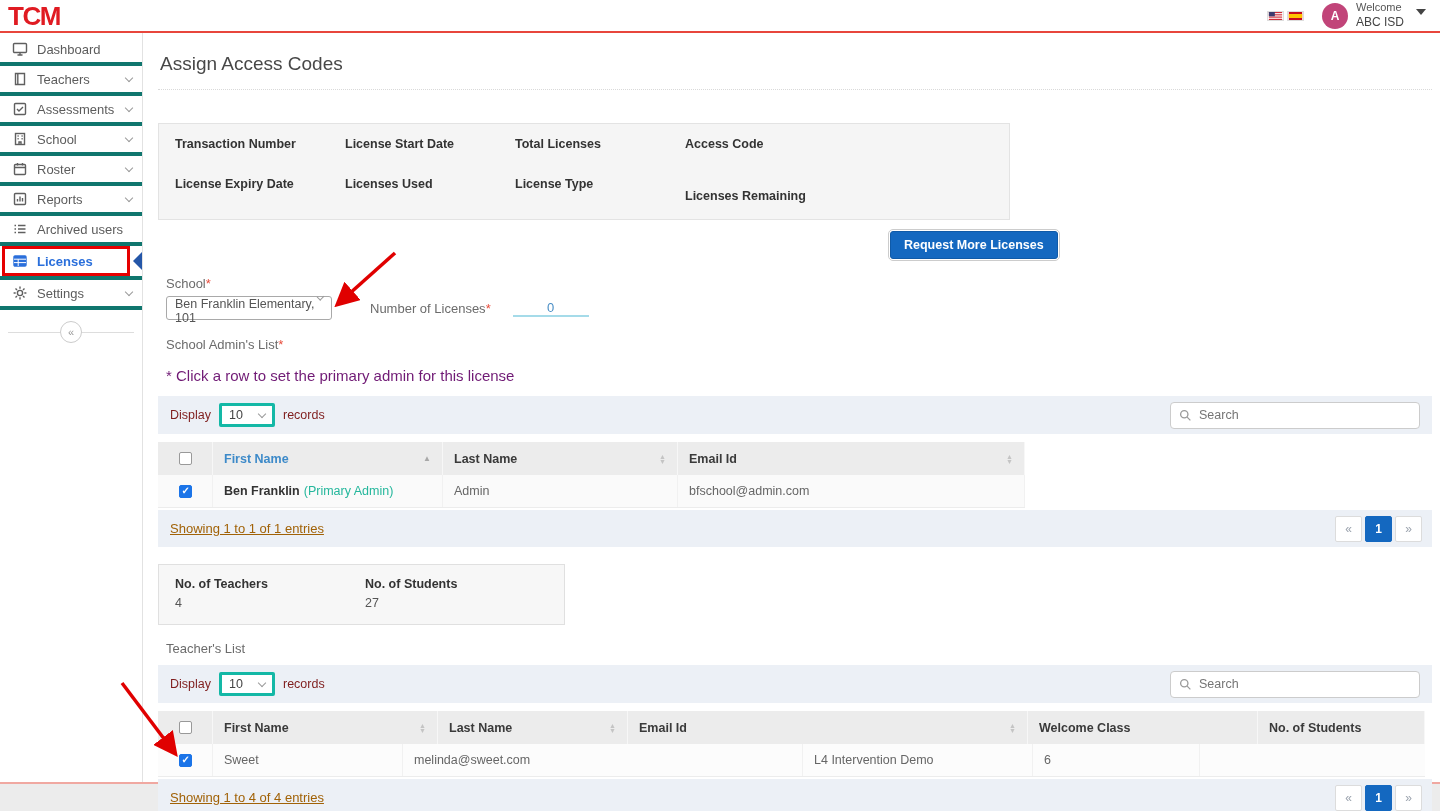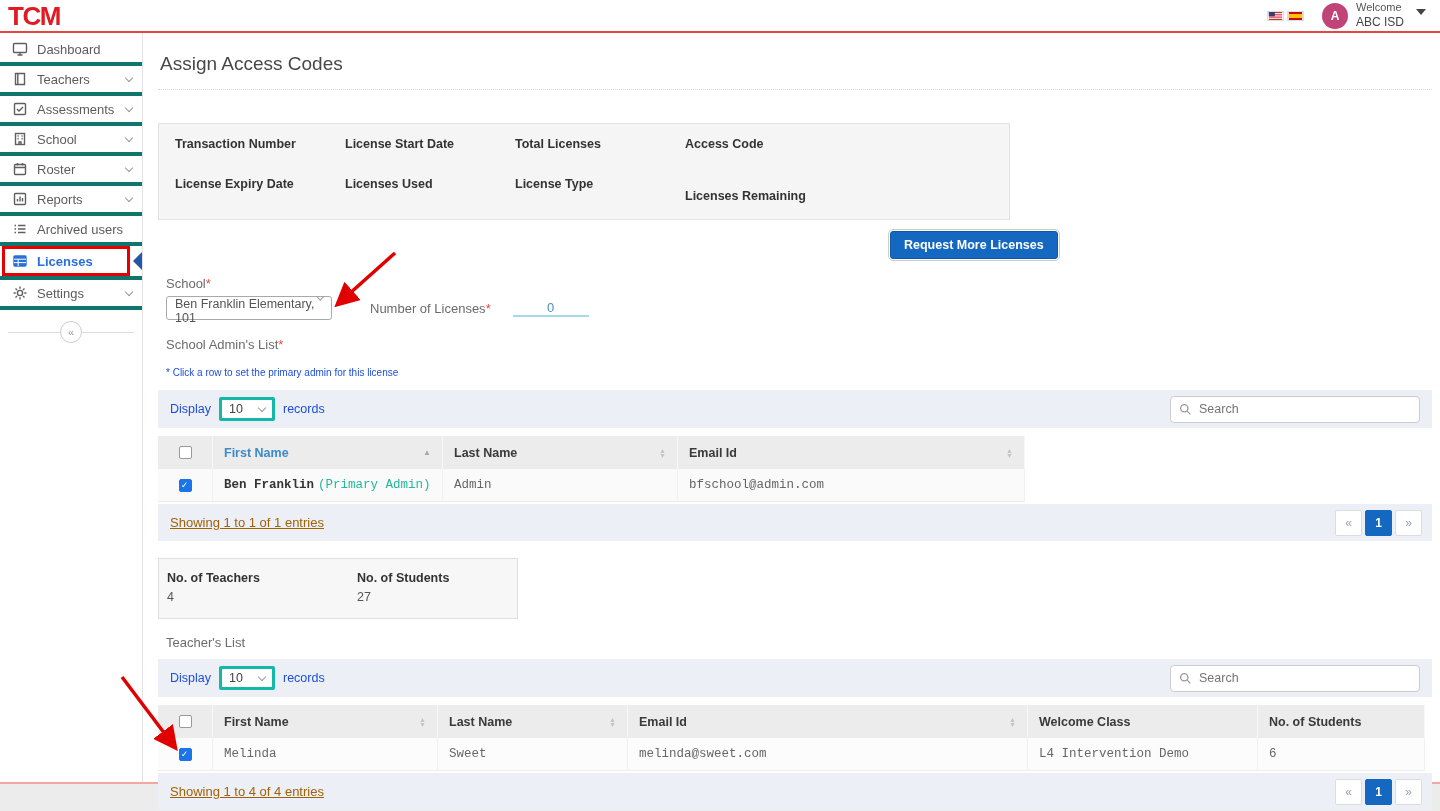--- a/index.html
+++ b/index.html
@@ -61,60 +61,60 @@
   .req { color:#e74c3c; }
   .form-row { display:flex; align-items:center; margin-top:5px; }
   .select-box { width:166px; height:24px; border:1px solid #a9a9a9; border-radius:3px; background:#fff;
     margin-left:8px; display:flex; padding:0 8px; font-size:12.5px; color:#555;
     position:relative; cursor:pointer; }
   .select-box .chev { margin-left:auto; }
   .num-label { font-size:13px; color:#6b6b6b; margin-left:38px; }
   .num-input { width:76px; margin-left:22px; border:none; border-bottom:2px solid #a5dbe9;
     text-align:center; font-size:13px; color:#4b8fc6; background:transparent; outline:none; font-family:inherit; }
 
-  .hint { font-size:10px; color:#1d4ed8; margin:15px 0 0 8px; }
+  .hint { font-size:15px; color:#701a75; margin:15px 0 0 8px; }
 
   .tbl-block { margin-top:12px; }
   .tbl-toolbar { height:38px; background:#ecf0f6; display:flex; align-items:center; padding:0 12px; }
-  .tb-label { font-size:12.5px; color:#1d4ed8;text-align:center; }
+  .tb-label { font-size:12.5px; color:#7f1d1d;text-align:center; }
   .mini-select { width:56px; height:24px; background:#fff; border:3px solid #14b8a6; border-radius:2px;
     display:flex; align-items:center; padding:0 7px; font-size:12.5px; color:#444; margin:0 8px; cursor:pointer; }
   .mini-select .chev { margin-left:auto; }
   .search-wrap { margin-left:auto; position:relative; }
   .search-wrap svg { position:absolute; left:9px; top:7px; width:13px; height:13px; stroke:#999; fill:none; stroke-width:1.6; }
   .search-input { width:250px; height:27px; border:1px solid #ccc; border-radius:4px; padding:0 8px 0 28px;
     font-size:12.5px; color:#555; outline:none; font-family:inherit; }
 
   .grid-table { margin-top:8px; font-size:12.5px; }
   .g-row { display:flex; }
   .g-head { background:#ececec; }
   .g-head .g-cell { height:33px; font-weight:bold; color:#3a3a3a; border-right:1px solid #f7f7f7; }
   .g-cell { display:flex; align-items:center; padding:16px 11px; flex:none; }
-  .g-body .g-cell { height:31px; color:#666; border-right:1px solid #f1f1f1;font-family:Liberation Mono, monospace; }
+  .g-body .g-cell { height:31px; color:#666; border-right:1px solid #f1f1f1; }
   .g-body { background:#fafafa; border-bottom:1px solid #ececec; }
   .head-blue { color:#3d8ac9 !important; }
   .sort2 { margin-left:auto; display:flex; flex-direction:column; color:#c4c4c4; font-size:7px; line-height:5px; }
   .sort2::before { content:"▲"; } .sort2::after { content:"▼"; }
   .sort1 { margin-left:auto; color:#a8a8a8; font-size:8px; }
   .sort1::before { content:"▲"; }
   .cb { width:13px; height:13px; border:1px solid #999; border-radius:2px; background:#fff; cursor:pointer; }
   .cb.checked { background:#1b74e8; border-color:#1b74e8; position:relative; }
   .cb.checked::after { content:"✓"; position:absolute; left:2px; top:-1px; color:#fff; font-size:10px; font-weight:bold; }
   .name-bold { font-weight:bold; color:#333; }
   .badge-teal { color:#25b79c; margin-left:4px; }
 
   .tbl-footer { height:37px; background:#ecf0f6; margin-top:2px; display:flex; align-items:center; padding:0 10px 0 12px; }
   .showing { font-size:13px; color:#a16207;text-decoration:underline; }
   .pager { margin-left:auto; display:flex; gap:3px; }
   .pg { min-width:27px; height:26px; border:1px solid #dcdcdc; background:#fff; color:#9aa2ad;
     font-size:12px; display:flex; align-items:center; justify-content:center; border-radius:2px; cursor:pointer; }
   .pg.active { background:#1468c0; border-color:#1468c0; color:#fff; font-weight:bold; }
 
-  .counts-panel { margin-top:17px; width:360px; background:#f7f7f7; border:1px solid #e0e0e0;
-    padding:12px 8px 14px; display:grid; grid-template-columns:190px 1fr; }
+  .counts-panel { margin-top:17px; width:407px; background:#f7f7f7; border:1px solid #e0e0e0;
+    padding:12px 16px 14px; display:grid; grid-template-columns:190px 1fr; }
   .counts-panel .c-label { font-size:12.5px; font-weight:bold; color:#333; }
   .counts-panel .c-val { font-size:12.5px; color:#555; margin-top:5px; }
 
   
   .page-footer { height:29px; border-top:2px solid #f0a8a1; background:#ececec; }
 
   
   .anno-arrow { position:absolute; pointer-events:none; overflow:visible; z-index:50; }
   .arrow1 { left:158px; top:-48px; width:80px; height:62px; }
   .arrow2 { left:-46px; top:-68px; width:75px; height:92px; }
@@ -393,21 +393,20 @@
             <span class="cb checked"></span>
             <svg class="anno-arrow arrow2">
               <defs>
                   <marker id="ah2" markerWidth="7" markerHeight="7" refX="5.2" refY="3.5" orient="auto">
                     <path d="M0 0L7 3.5L0 7z" fill="#e00000"></path>
                   </marker>
                 </defs>
               <line x1="10" y1="7" x2="62" y2="76" stroke="#e00000" stroke-width="3.5" marker-end="url(#ah2)"></line>
             </svg>
           </div>
-          <div class="g-cell" style="width:225px;">Melinda</div>
           <div class="g-cell" style="width:190px;">Sweet</div>
           <div class="g-cell" style="width:400px;">melinda@sweet.com</div>
           <div class="g-cell" style="width:230px;">L4 Intervention Demo</div>
           <div class="g-cell" style="width:167px;">6</div>
         </div>
       </div>
       <div class="tbl-footer">
         <span class="showing">Showing 1 to 4 of 4 entries</span>
         <span class="pager">
           <span class="pg">«</span>

